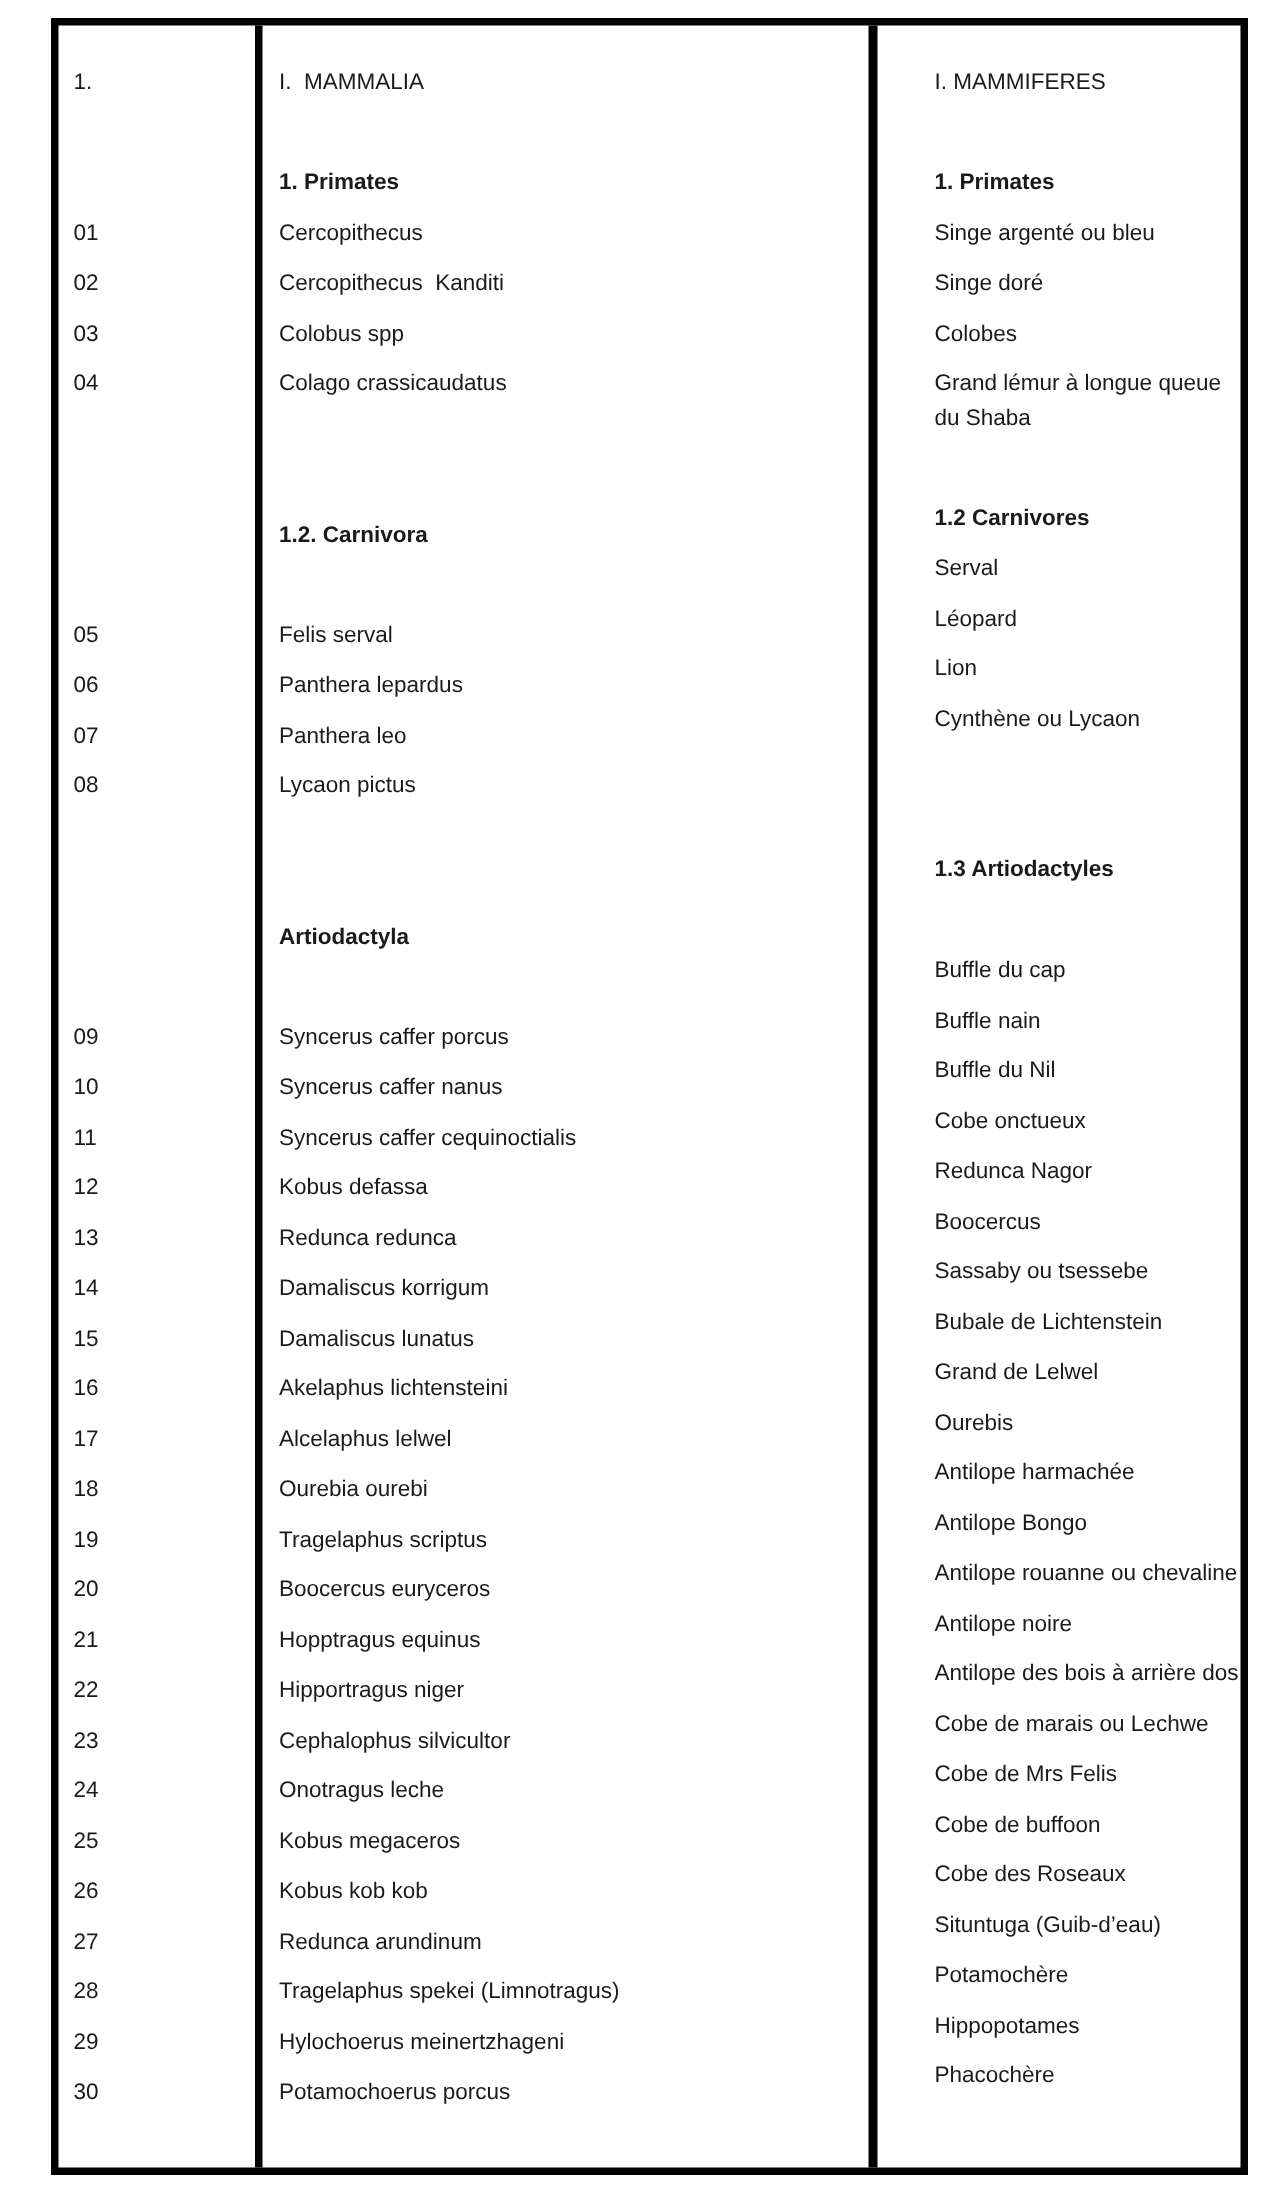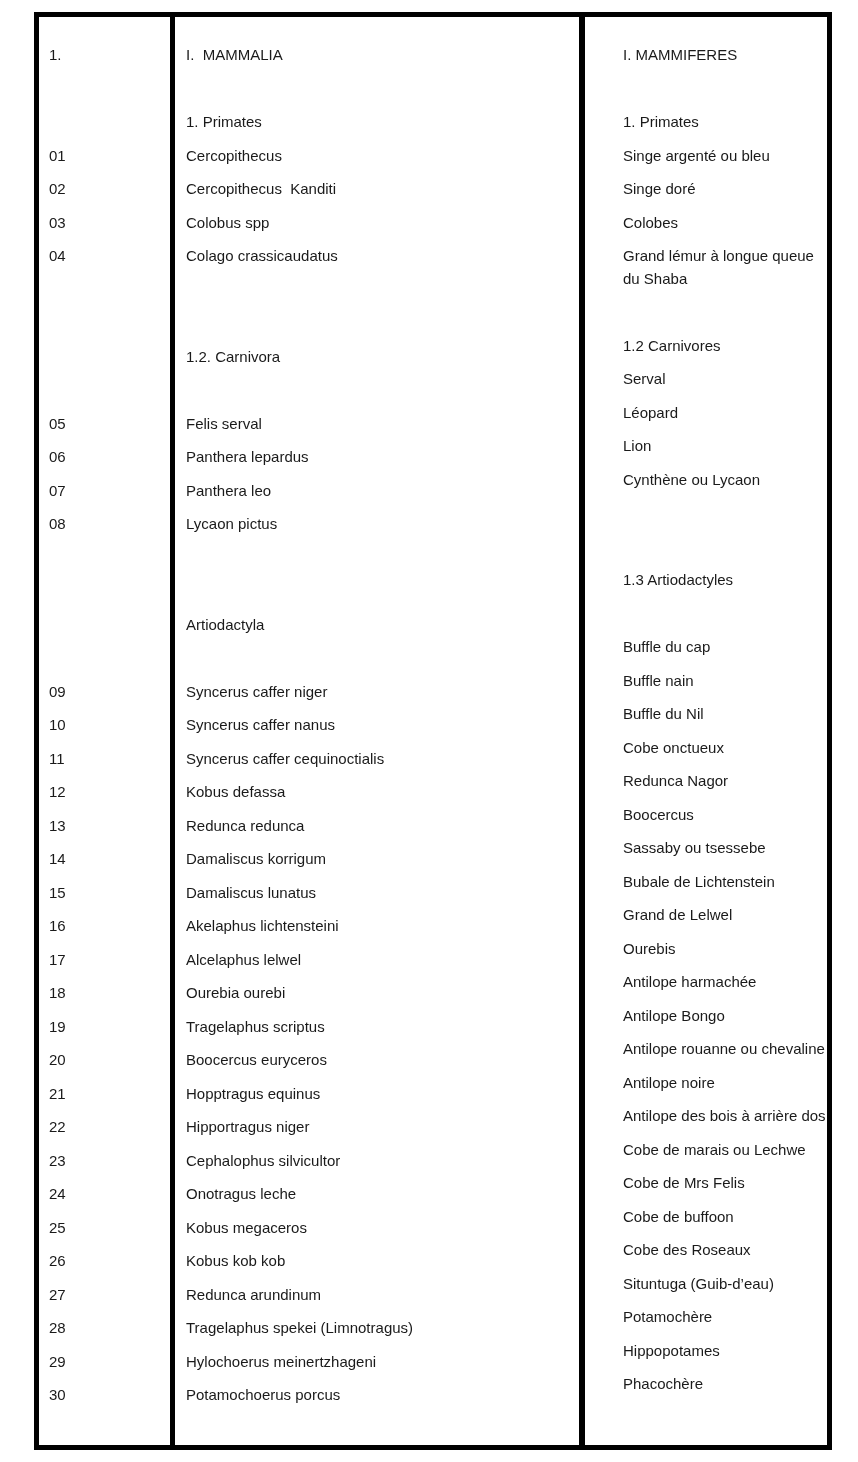--- a/index.html
+++ b/index.html
@@ -46,21 +46,21 @@
     padding-right: 4px;
     margin-left: 33px;
   }
   .line {
     height: 33.5px;
     line-height: 33.5px;
     font-size: 15px;
     white-space: pre;
   }
   .line.bold {
-    font-weight: 400;
+    font-weight: 700;
   }
   .line.wrap {
     box-sizing: border-box;
     height: 56px;
     line-height: 23px;
     padding-top: 5px;
     white-space: normal;
   }
 </style>
 </head>
@@ -123,21 +123,21 @@
       <div class="line bold">1.2. Carnivora</div>
       <div class="line"></div>
       <div class="line">Felis serval</div>
       <div class="line">Panthera lepardus</div>
       <div class="line">Panthera leo</div>
       <div class="line">Lycaon pictus</div>
       <div class="line"></div>
       <div class="line"></div>
       <div class="line bold">Artiodactyla</div>
       <div class="line"></div>
-      <div class="line">Syncerus caffer niger</div>
+      <div class="line">Syncerus caffer porcus</div>
       <div class="line">Syncerus caffer nanus</div>
       <div class="line">Syncerus caffer cequinoctialis</div>
       <div class="line">Kobus defassa</div>
       <div class="line">Redunca redunca</div>
       <div class="line">Damaliscus korrigum</div>
       <div class="line">Damaliscus lunatus</div>
       <div class="line">Akelaphus lichtensteini</div>
       <div class="line">Alcelaphus lelwel</div>
       <div class="line">Ourebia ourebi</div>
       <div class="line">Tragelaphus scriptus</div>

